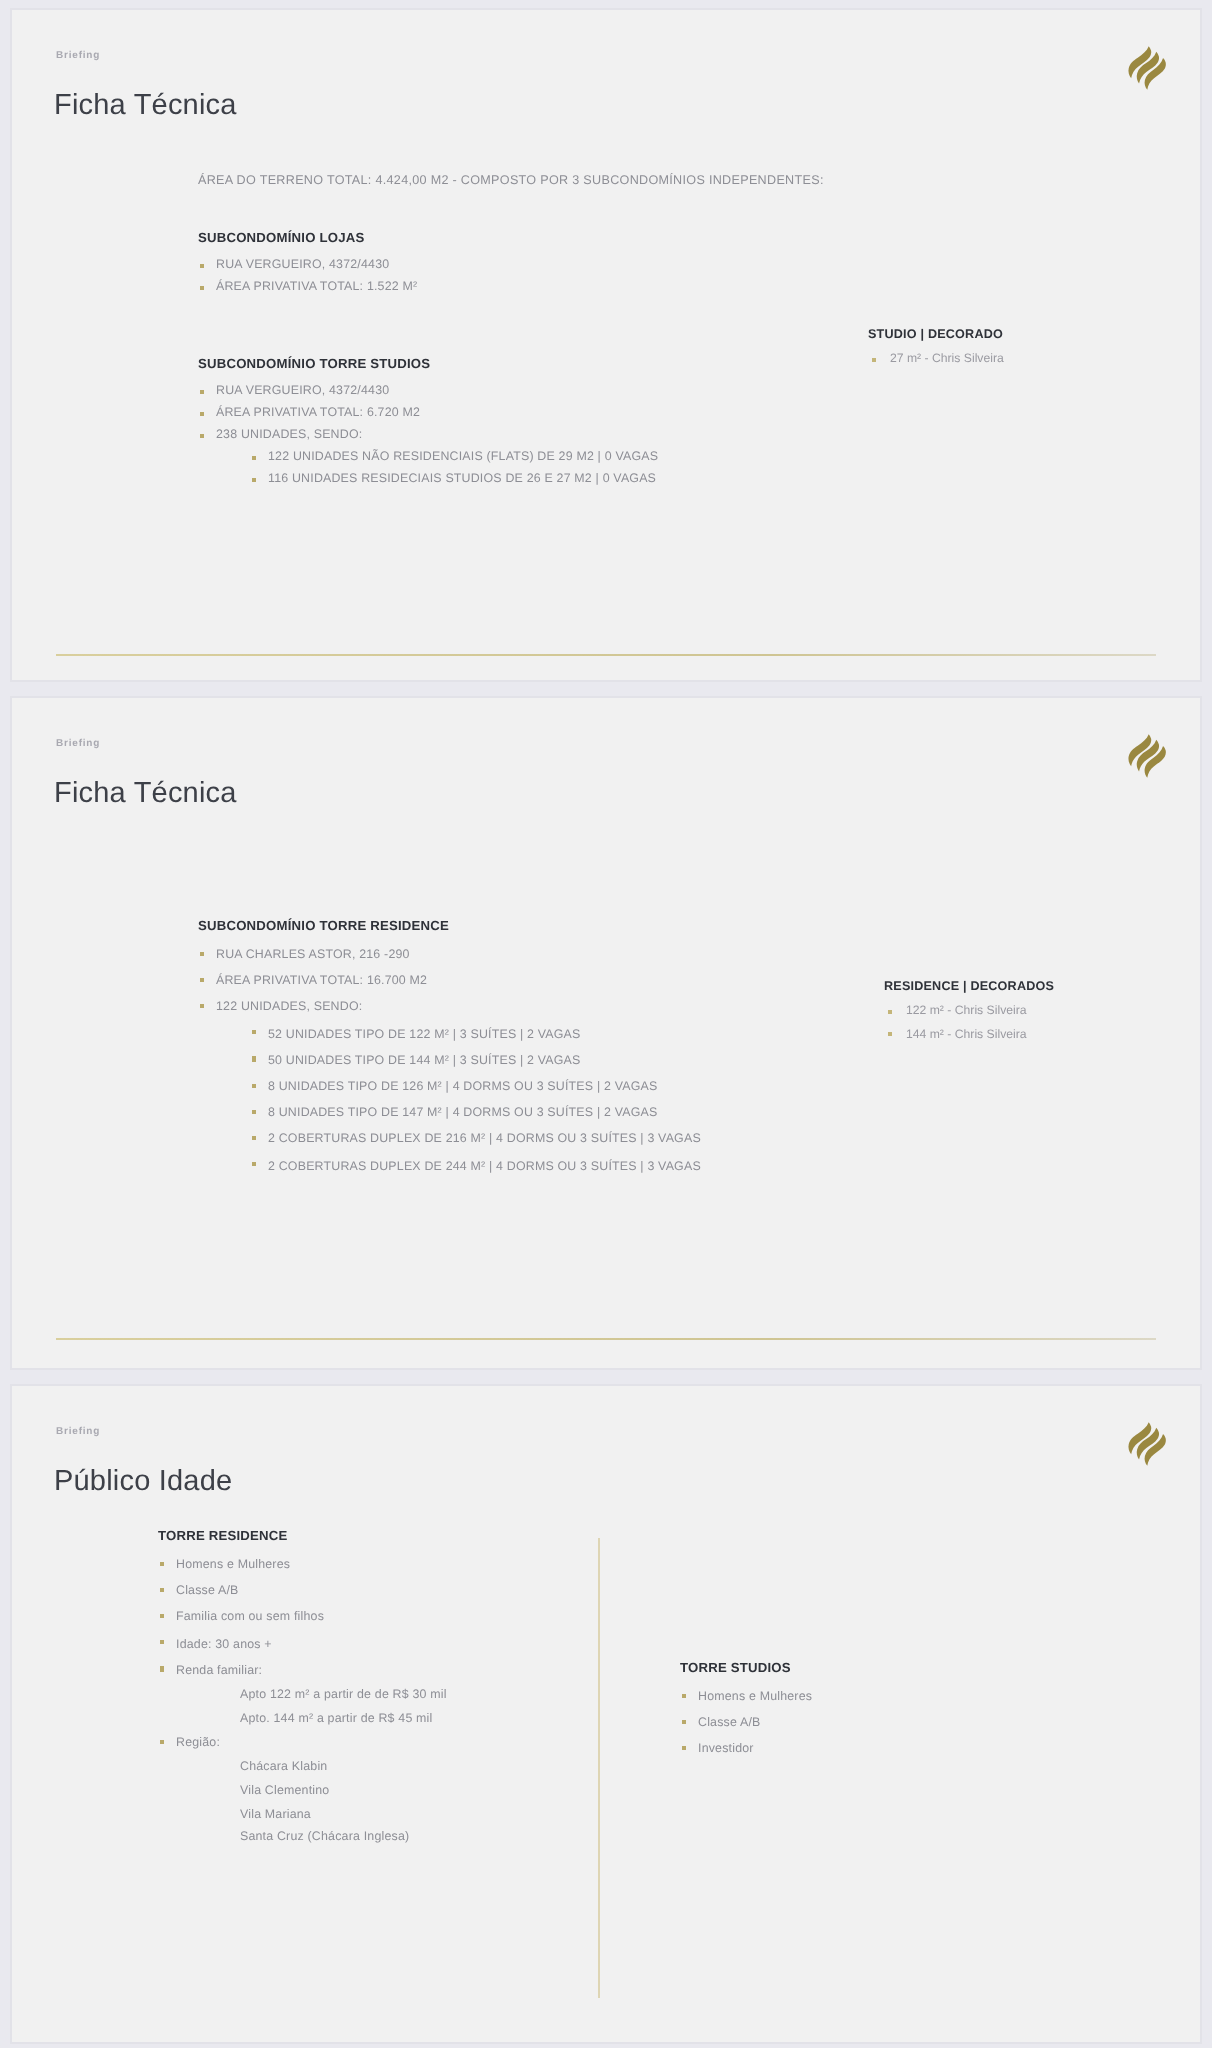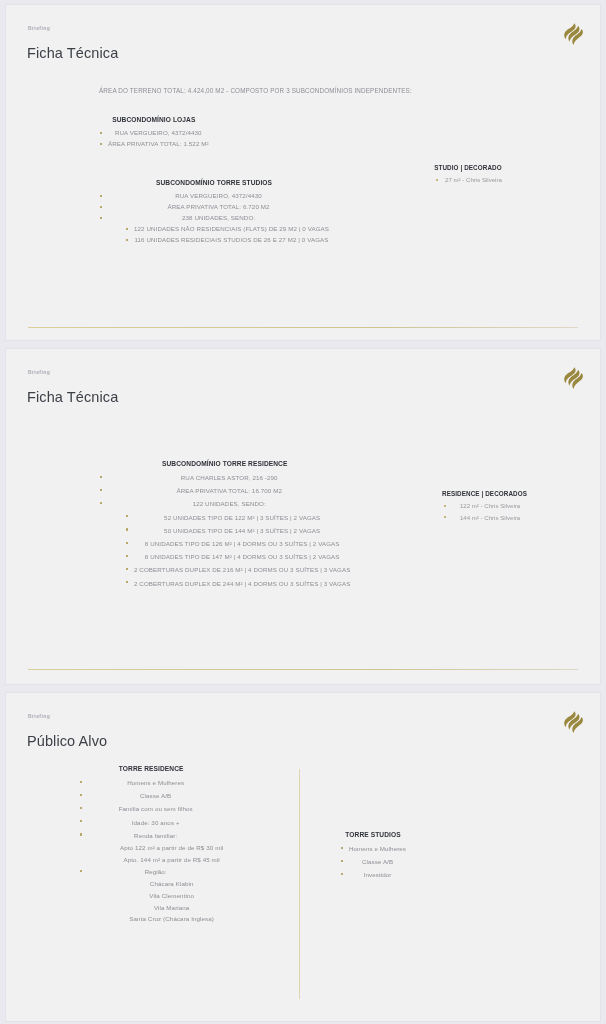--- a/index.html
+++ b/index.html
@@ -25,21 +25,20 @@
   }
 
   .slide {
     position: relative;
     width: 596px;
     margin: 0 auto;
     background: #f1f1f1;
     border: 1px solid #e2e2e8;
     box-sizing: border-box;
     overflow: hidden;
-    text-align: center;
   }
   .slide-1 { height: 337px; }
   .slide-2 { height: 337px; }
   .slide-3 { height: 330px; }
 
   .slide-eyebrow {
     position: absolute;
     left: 22px;
     top: 20px;
     font-size: 5px;
@@ -262,21 +261,21 @@
         <li><span>122 m² - Chris Silveira</span></li>
         <li><span>144 m² - Chris Silveira</span></li>
       </ul>
     </div>
 
     <div class="gold-rule" style="top:320px;"></div>
   </section>
 
   <section class="slide slide-3">
     <div class="slide-eyebrow">Briefing</div>
-    <h1 class="slide-title">Público Alvo</h1>
+    <h1 class="slide-title">Público Idade</h1>
 
     <span class="logo">
       <svg viewBox="0 0 24 26" width="22" height="24" aria-hidden="true">
         <g fill="#9a8840">
           <path d="M13.5 1.2c-1.1 2.6-3.4 4.6-6 6.2C5.1 8.9 3.2 10.6 2.6 13c-.5 2 .1 4 1.3 5.6.4-2.6 1.8-4.7 3.8-6.3 2.1-1.7 4.6-2.9 6.2-5.1.8-1.1 1.1-2.4.9-3.6-.3-.9-.8-1.7-1.3-2.4z"></path>
           <path d="M17.6 4.1c-.9 2.6-3 4.6-5.5 6.2-2.3 1.5-4.2 3.1-4.9 5.5-.6 2-.1 4 1 5.6.5-2.6 2-4.7 4-6.2 2.2-1.6 4.7-2.8 6.1-5 .7-1.1 1-2.4.7-3.6-.3-1-.8-1.8-1.4-2.5z"></path>
           <path d="M21.3 7.6c-.8 2.6-2.8 4.7-5.2 6.3-2.3 1.5-4.1 3.2-4.7 5.6-.5 2 .1 3.9 1.3 5.4.3-2.6 1.7-4.7 3.7-6.3 2.1-1.7 4.5-3 5.8-5.2.6-1.1.8-2.4.5-3.6-.3-.9-.8-1.6-1.4-2.2z"></path>
         </g>
       </svg>
     </span>

